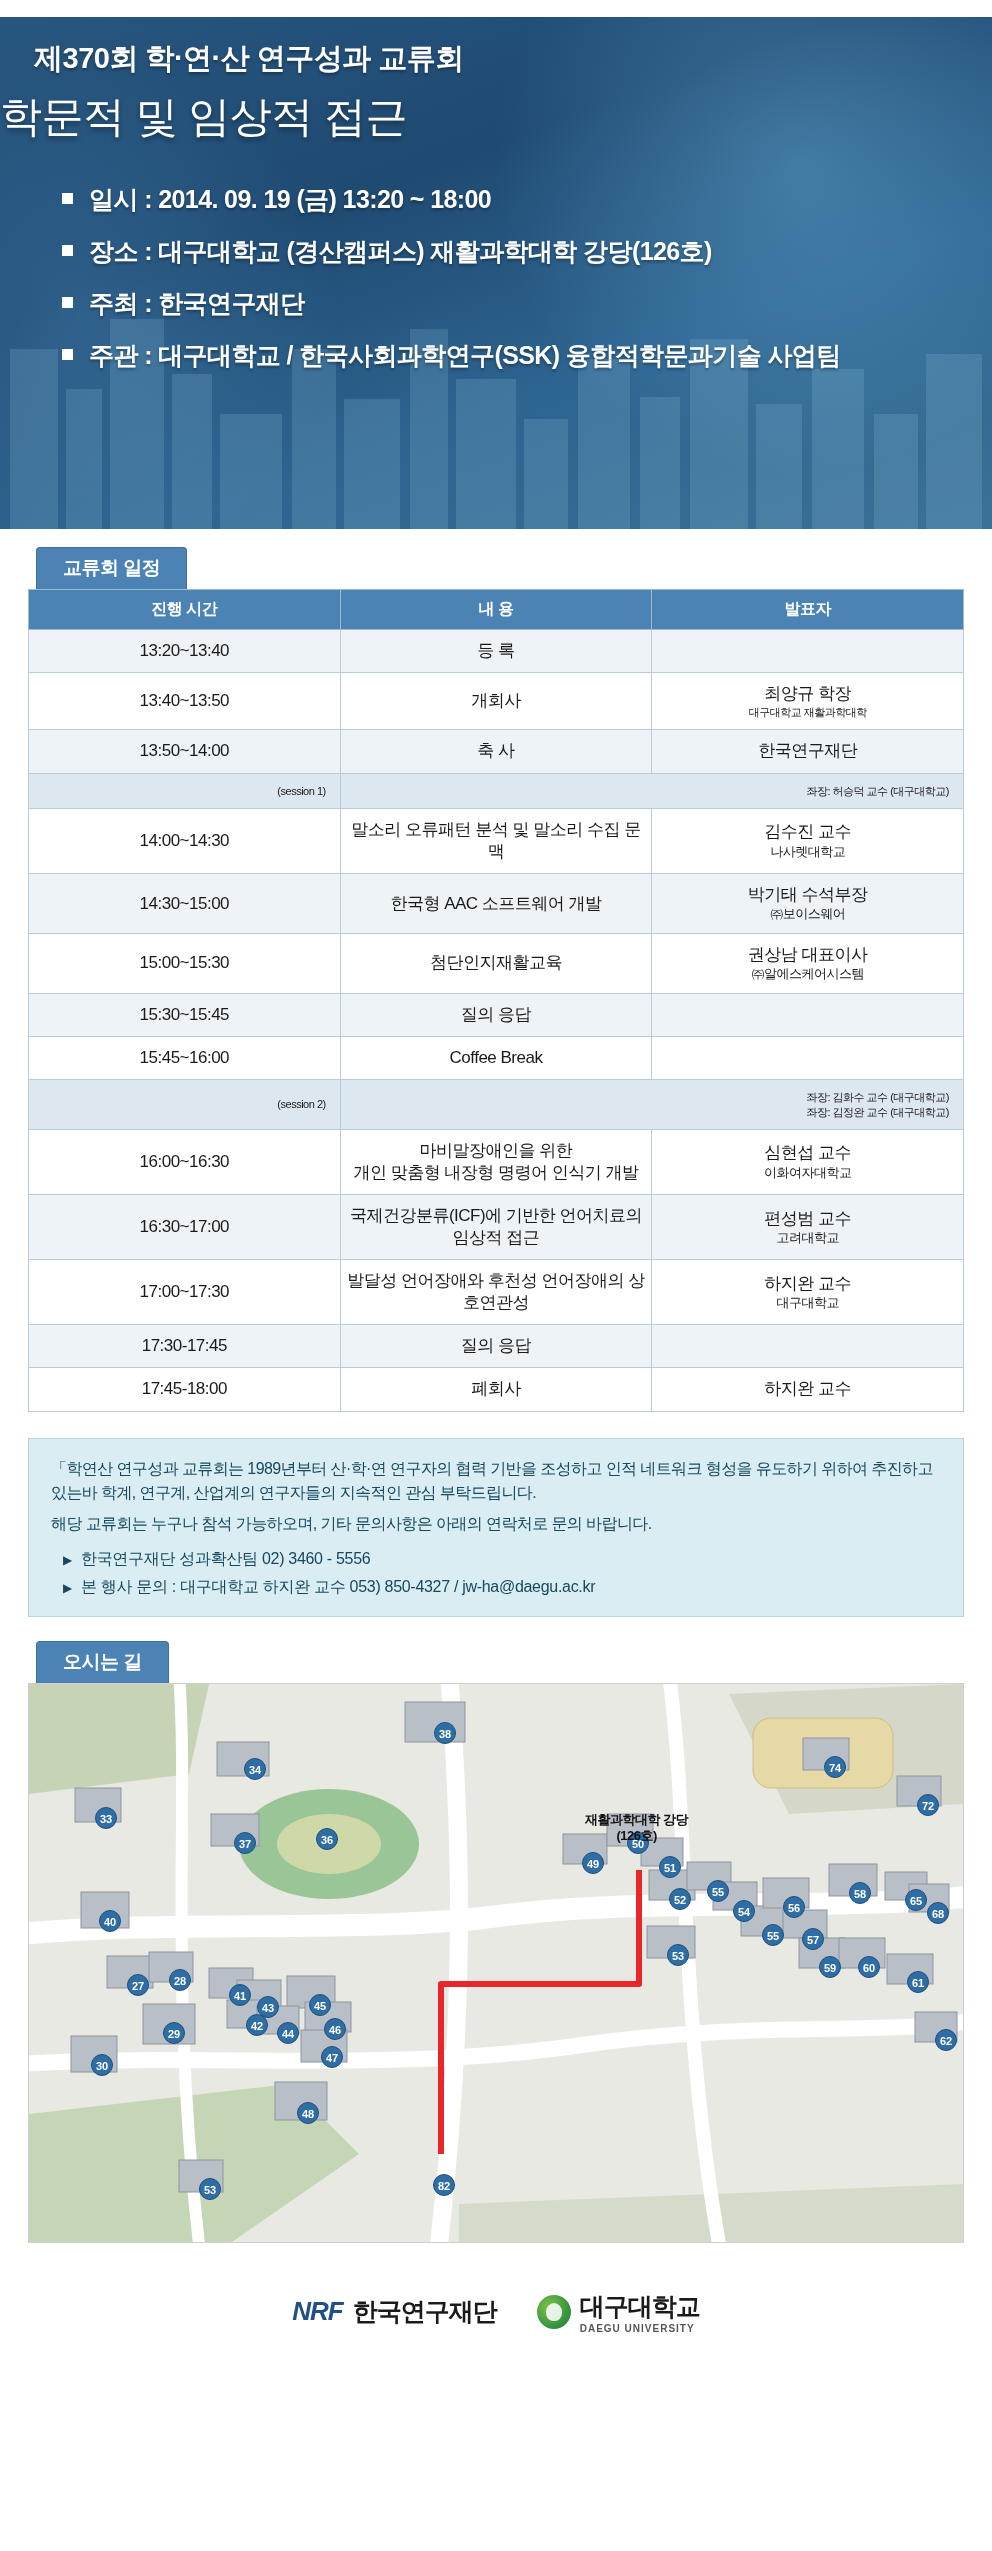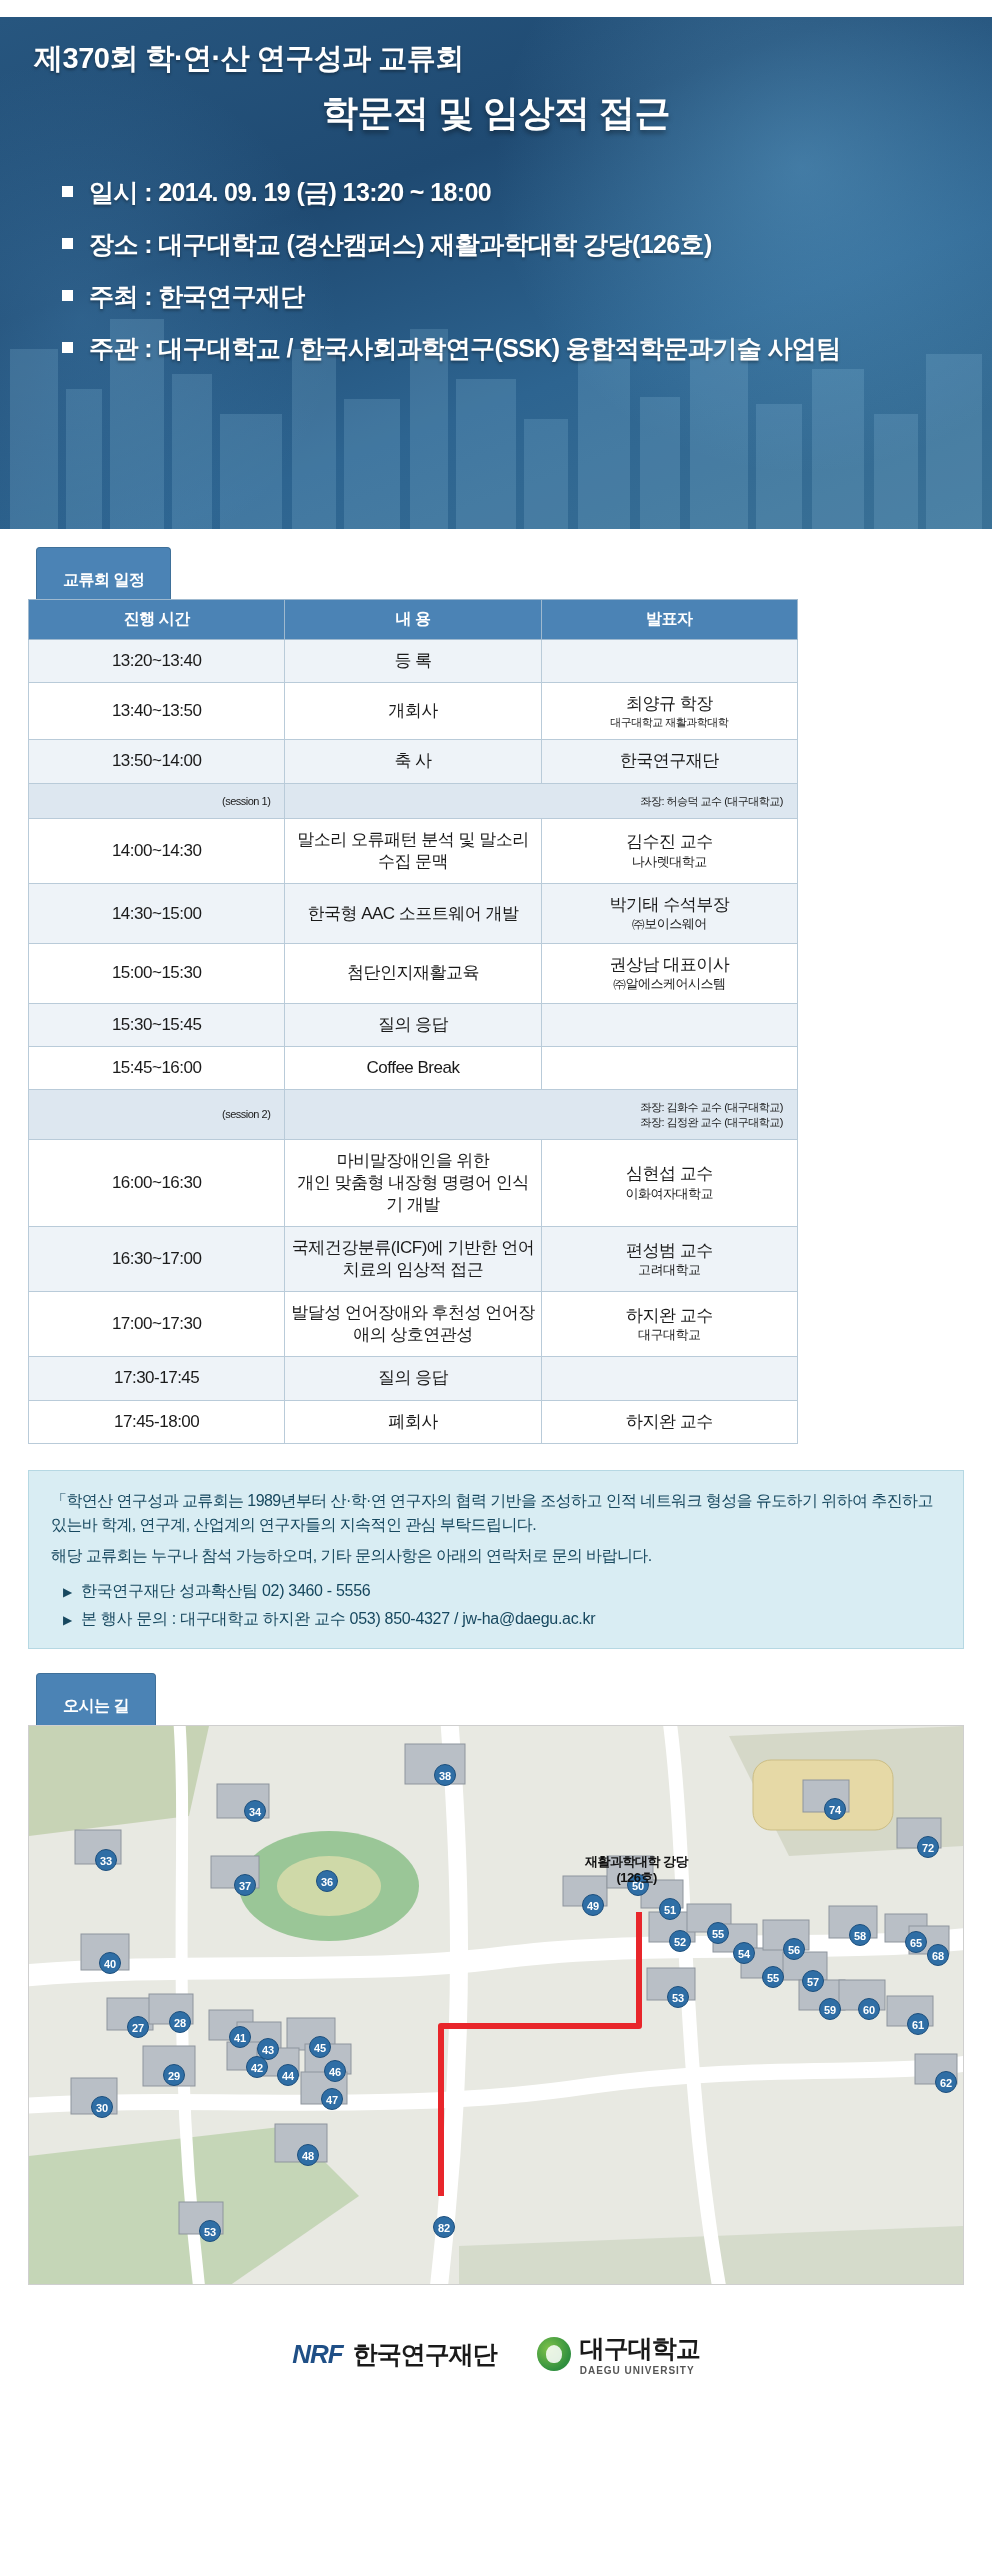--- a/index.html
+++ b/index.html
@@ -59,24 +59,24 @@
     margin-top: 26px;
     text-align: center;
     color: #ffffff;
     font-size: 42px;
     font-weight: bold;
     letter-spacing: -1px;
     text-shadow: 0 3px 5px rgba(0,0,0,0.4);
   }
   .sub-title {
     margin-top: 10px;
-    text-align: center;
+    text-align: left;
     color: #ffffff;
-    font-size: 36px;
-    font-weight: bold;
+    font-size: 42px;
+    font-weight: normal;
     letter-spacing: -0.5px;
     text-shadow: 0 3px 5px rgba(0,0,0,0.4);
   }
   .info-list {
     margin: 38px 0 0 62px;
     padding: 0;
     list-style: none;
   }
   .info-list li {
     display: flex;
@@ -97,33 +97,33 @@
     position: relative;
     top: -4px;
   }
 
   
   .sec-tab-row { padding-left: 36px; margin-top: 18px; }
   .sec-tab {
     display: inline-block;
     background: #4b83b5;
     color: #ffffff;
-    font-size: 16px;
+    font-size: 19px;
     font-weight: bold;
     letter-spacing: -0.5px;
-    padding: 22px 26px 8px 26px;
+    padding: 7px 26px 8px 26px;
     border-radius: 4px 4px 0 0;
     border: 1px solid #3f7099;
     border-bottom: none;
   }
 
   
   .sched-wrap { padding: 0 28px; margin-top: 0; }
   table.sched {
-    width: 770px;
+    width: 936px;
     border-collapse: collapse;
     table-layout: fixed;
   }
   table.sched th {
     background: #4b83b5;
     color: #ffffff;
     font-size: 16px;
     font-weight: bold;
     letter-spacing: -0.5px;
     padding: 9px 0;

